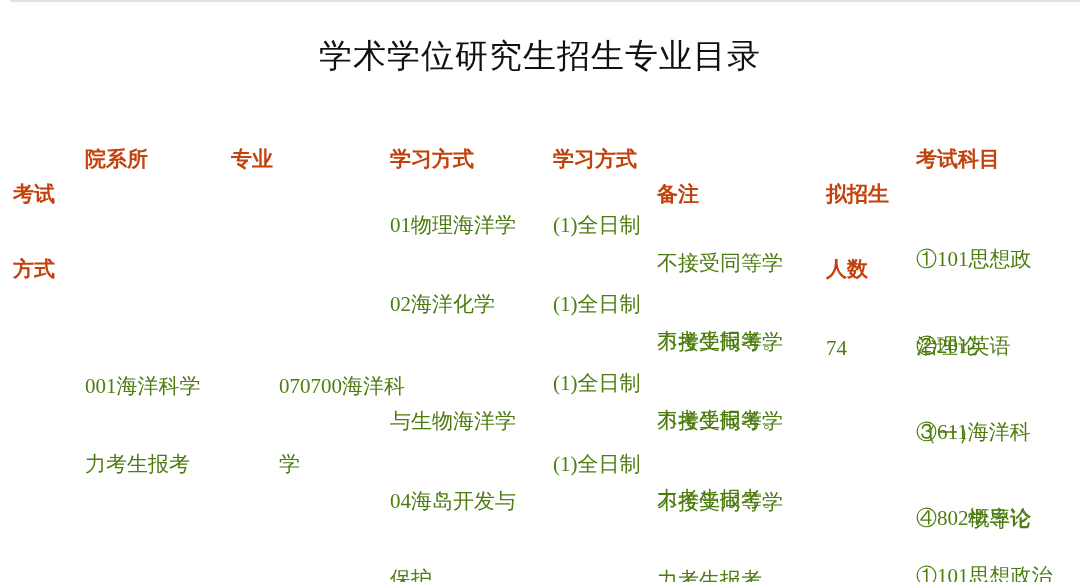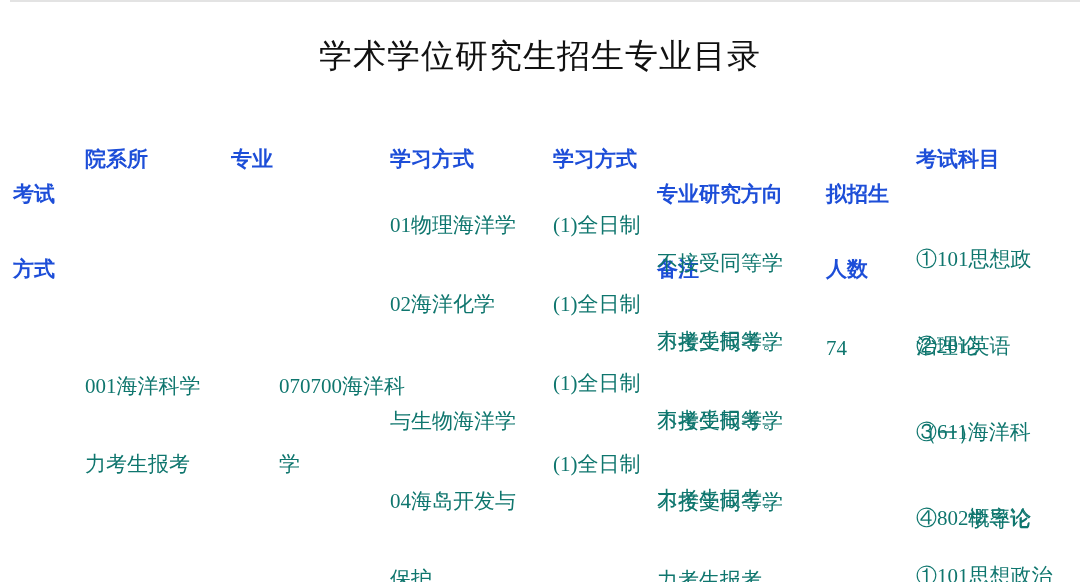--- a/index.html
+++ b/index.html
@@ -1,42 +1,41 @@
 <!DOCTYPE html>
 <html><head>
 <meta charset="utf-8">
 <style>
   html, body { margin: 0; padding: 0; background: #ffffff; }
   body { width: 1080px; height: 582px; position: relative; overflow: hidden;
          font-family: "Liberation Serif", "DejaVu Serif", serif; color: #111; }
   .topline { position: absolute; left: 10px; top: 0; width: 1070px; height: 2px; background: #e3e3e3; }
   .title { position: absolute; left: 0; width: 1080px; top: 36px; text-align: center;
            font-size: 33px; letter-spacing: 1px; line-height: 40px; color: #111; }
-  .cell { position: absolute; font-size: 21px; line-height: 26px; white-space: pre; color: #0f766e; }
-  .hdr { font-weight: bold; color: #1d4ed8; }
+  .cell { position: absolute; font-size: 21px; line-height: 26px; white-space: pre; color: #4d7c0f; }
+  .hdr { font-weight: bold; color: #c2410c; }
   .subj { line-height: 29px; }
   .line { display: block; }
 </style>
 </head>
 <body>
 
 <div class="topline"></div>
 
 <div class="title">学术学位研究生招生专业目录</div>
 
 <div class="cell hdr" style="left:13px; top:132px; line-height:25px;">
   <span class="line">考试</span>
   <span class="line">方式</span>
 </div>
 <div class="cell hdr" style="left:85px; top:146px;">院系所</div>
 <div class="cell hdr" style="left:231px; top:146px;">专业</div>
 <div class="cell hdr" style="left:390px; top:146px;">学习方式</div>
 <div class="cell hdr" style="left:553px; top:146px;">学习方式</div>
 <div class="cell hdr" style="left:657px; top:132px; line-height:25px;">
-  <span class="line">专业研究方向</span>
   <span class="line">备注</span>
 </div>
 <div class="cell hdr" style="left:826px; top:132px; line-height:25px;">
   <span class="line">拟招生</span>
   <span class="line">人数</span>
 </div>
 <div class="cell hdr" style="left:916px; top:146px;">考试科目</div>
 
 <div class="cell" style="left:85px; top:321px;">
   <span class="line">001海洋科学</span>

